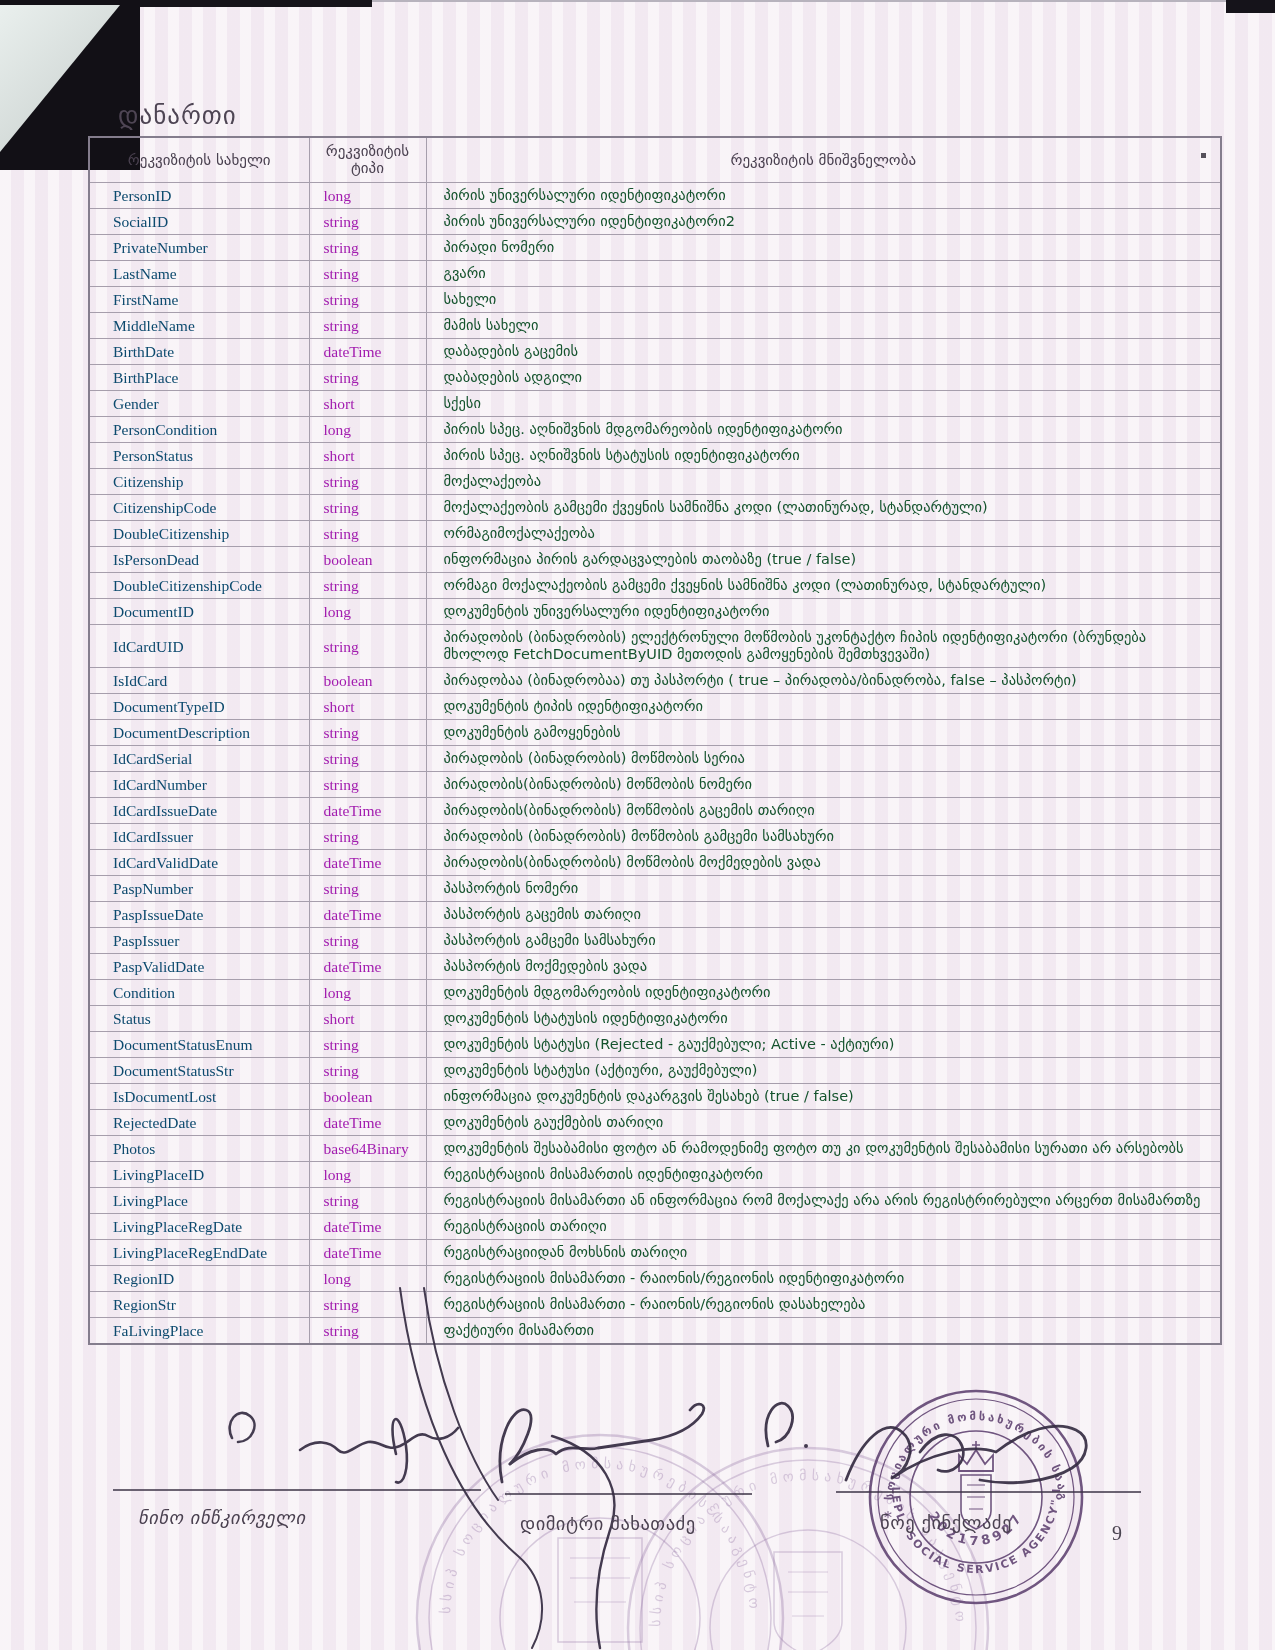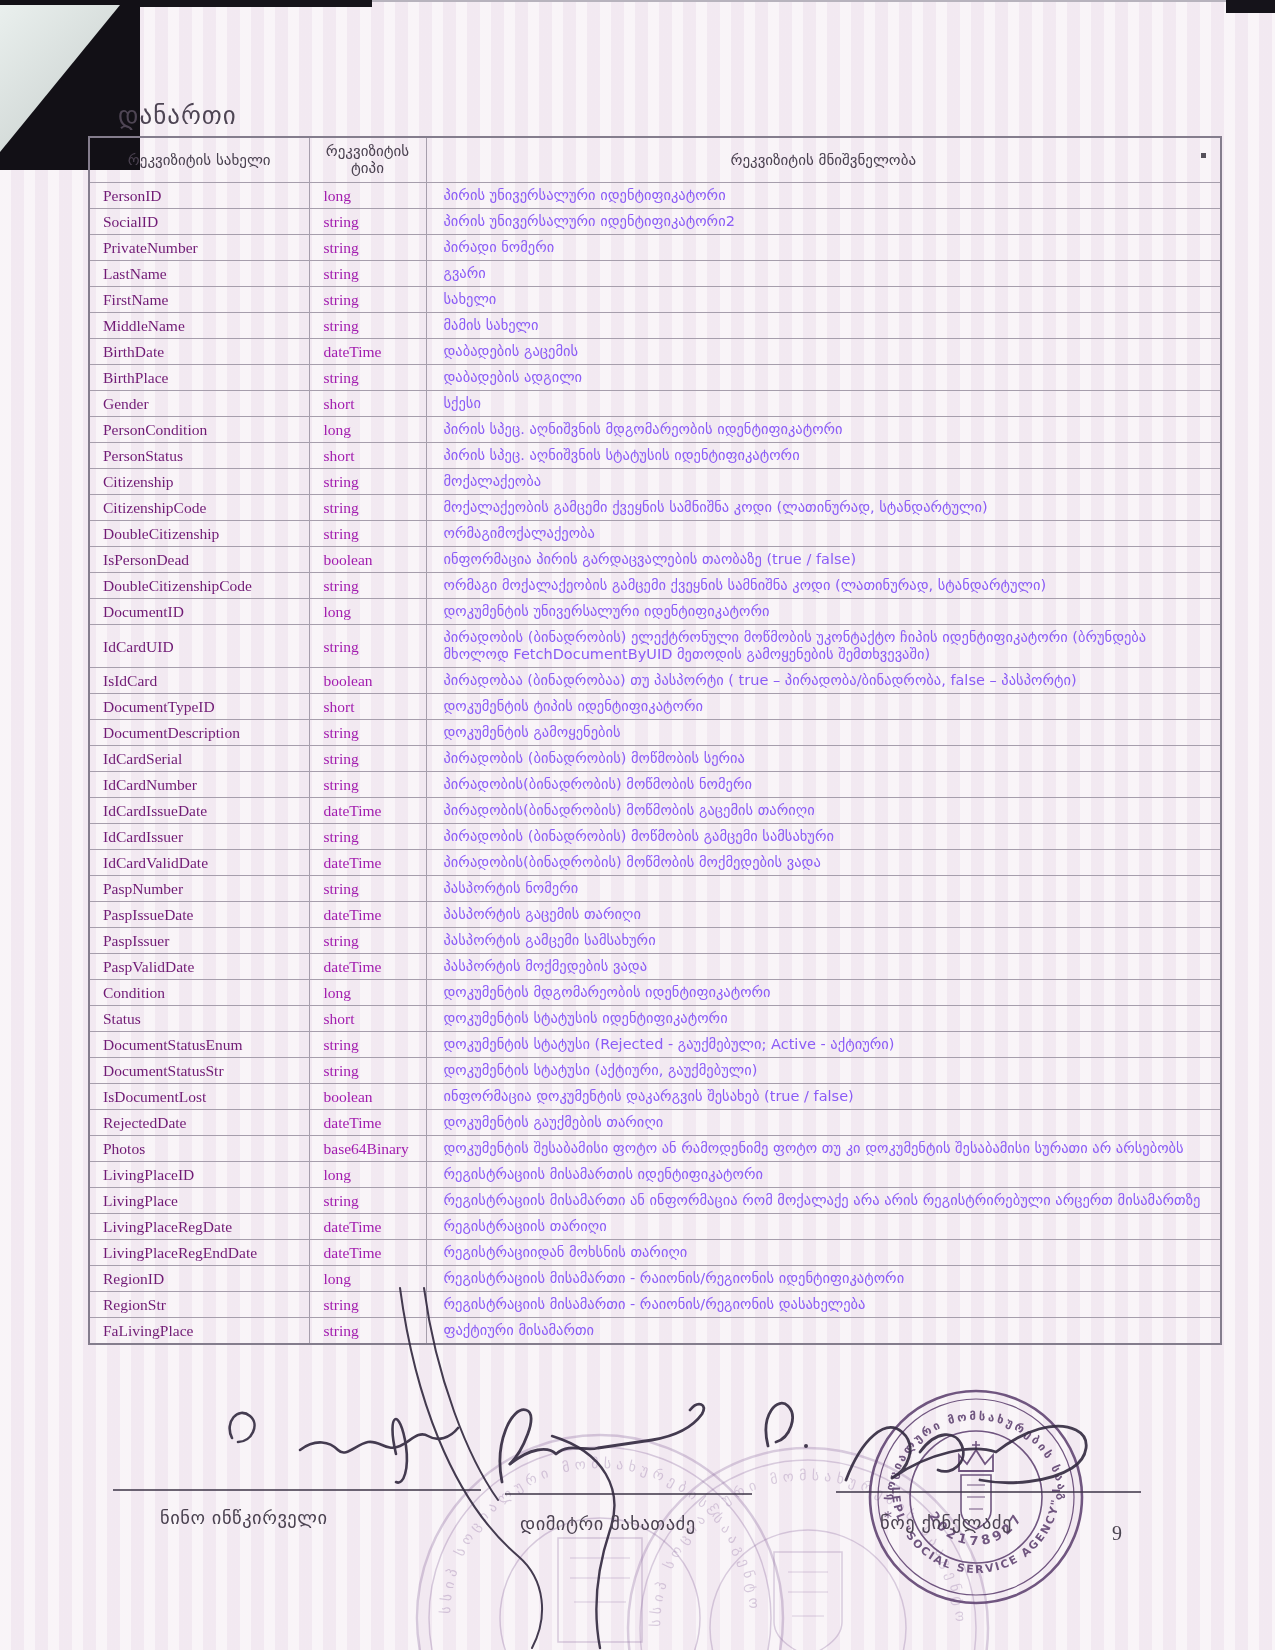--- a/index.html
+++ b/index.html
@@ -38,26 +38,26 @@
     background:transparent;
   }
   .doc-table th,.doc-table td{border:1px solid #a69eac;}
   .doc-table th{
     font-weight:normal;font-size:15px;color:#4a4150;
     padding:5px 4px;text-align:center;line-height:17px;
   }
   .doc-table td{
     font-size:14.5px;color:#463e4d;padding:4px 8px;line-height:17px;vertical-align:middle;
   }
-  td.cell-name{font-family:"Liberation Serif",serif;font-size:15.5px;padding-left:13px;color:#701a75;}
+  td.cell-name{font-family:"Liberation Serif",serif;font-size:15.5px;padding-left:23px;color:#0c4a6e;}
   td.cell-type{font-family:"Liberation Serif",serif;font-size:15.5px;padding-left:14px;color:#a21caf;}
-  td.cell-desc{padding-left:17px;color:#8b5cf6;}
+  td.cell-desc{padding-left:17px;color:#14532d;}
 
   .sig-name{position:absolute;z-index:9;font-size:18.5px;color:#4a4150;letter-spacing:.5px;}
-  .sig-name.left{left:160px;top:1507px;}
+  .sig-name.left{left:138px;top:1507px;font-style:italic;}
   .sig-name.center{left:520px;top:1513px;}
   .sig-name.right{left:880px;top:1512px;}
 
   .page-number{position:absolute;left:1112px;top:1522px;z-index:9;
     font-family:"Liberation Serif",serif;font-size:20px;color:#4a4450;}
 
   svg.overlay{position:absolute;left:0;top:0;z-index:8;pointer-events:none;}
   .ink{stroke:#352c42;fill:none;stroke-linecap:round;stroke-linejoin:round;}
   .stamp-dark{stroke:#5e4170;fill:none;}
   .stamp-dark-text{fill:#5e4170;font-family:"DejaVu Sans",sans-serif;}

